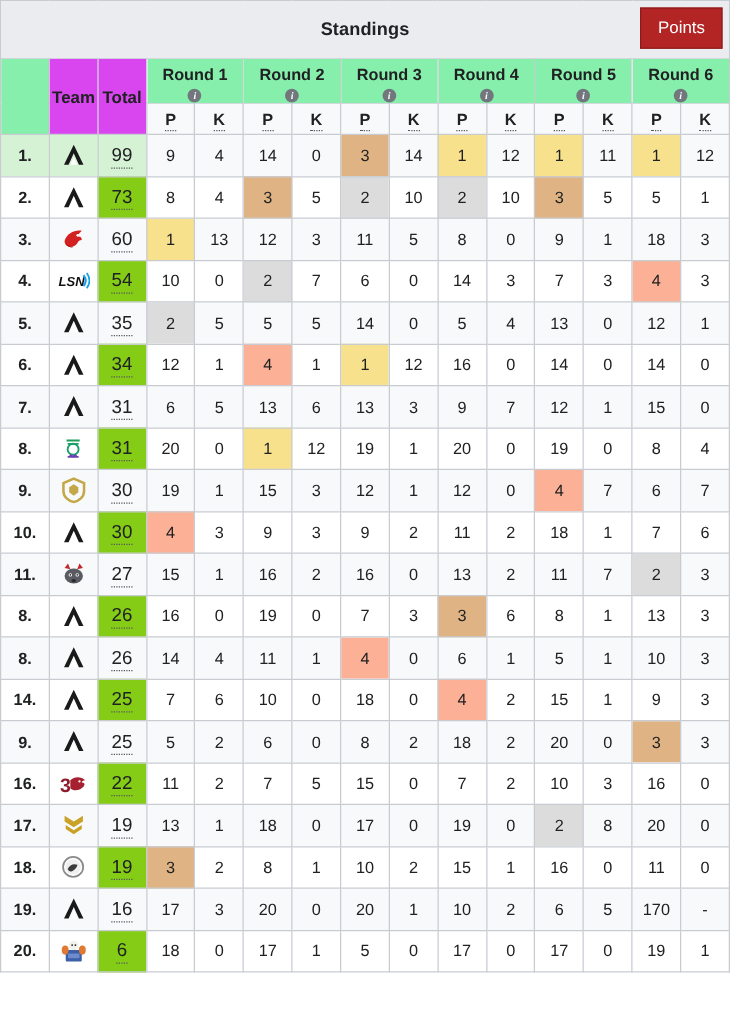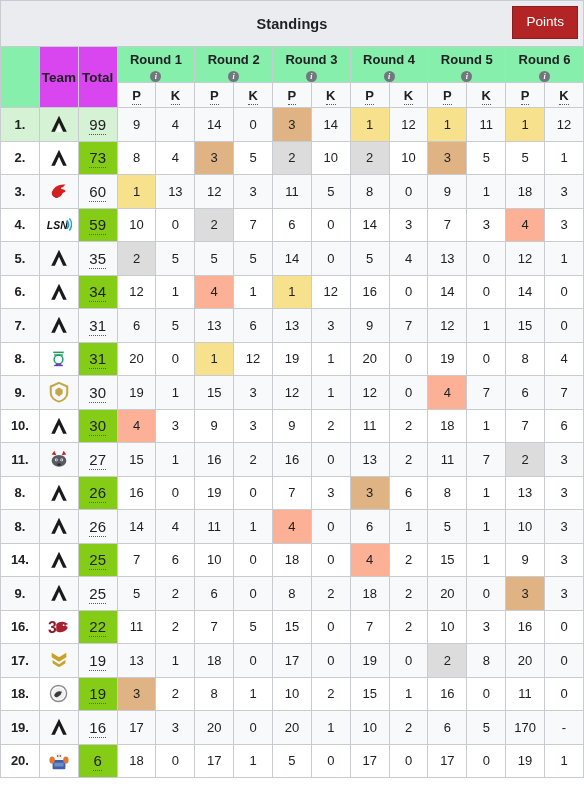--- a/index.html
+++ b/index.html
@@ -329,21 +329,21 @@
               <span class="logo">
                 <svg viewBox="0 0 30 18" width="26" height="17">
                   <text x="1" y="14" font-family="Liberation Sans, sans-serif" font-size="12" font-weight="bold" font-style="italic" fill="#111">LSN</text>
                   <path d="M24 4 q4 5 0 10" stroke="#1ba0e8" stroke-width="2" fill="none"></path>
                   <path d="M27 2 q5 7 0 14" stroke="#1ba0e8" stroke-width="1.6" fill="none"></path>
                 </svg>
               </span>
               <a class="tname" style="color: rgb(165, 88, 88); text-decoration: none;">LSN</a>
             </div>
           </td>
-          <td class="total"><span>59</span></td>
+          <td class="total"><span>54</span></td>
           <td class="num">10</td>
           <td class="num">0</td>
           <td class="num p2">2</td>
           <td class="num">7</td>
           <td class="num">6</td>
           <td class="num">0</td>
           <td class="num">14</td>
           <td class="num">3</td>
           <td class="num">7</td>
           <td class="num">3</td>

